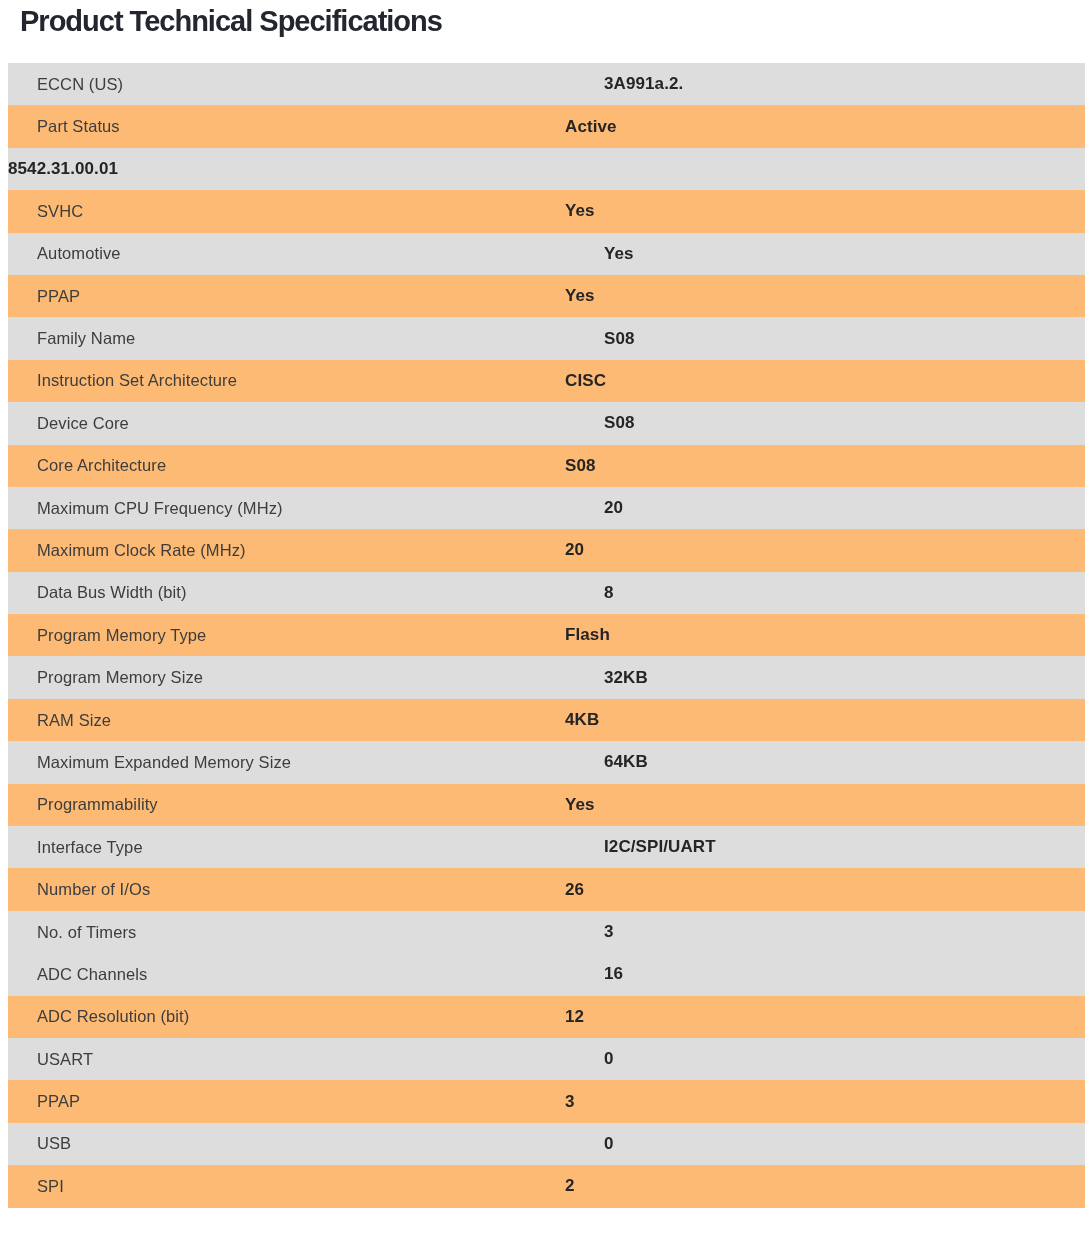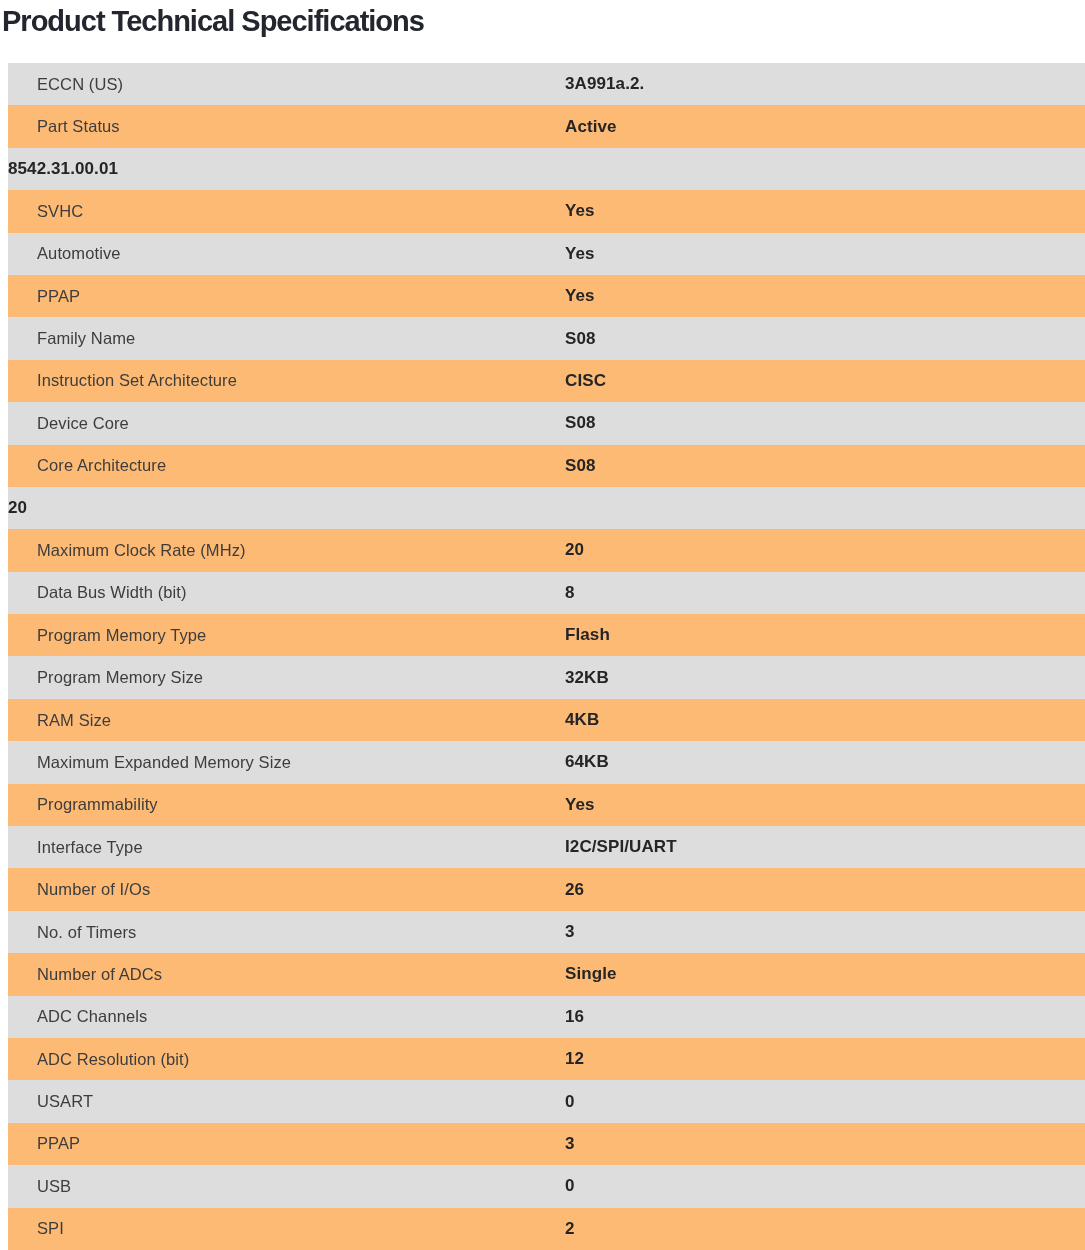--- a/index.html
+++ b/index.html
@@ -10,21 +10,21 @@
     position: relative;
     width: 1085px;
     height: 1250px;
     background: #ffffff;
     overflow: hidden;
     font-family: "Liberation Sans", "DejaVu Sans", sans-serif;
   }
   .page-title {
     position: absolute;
     top: 2px;
-    left: 2px;
+    left: 20px;
     margin: 0;
     font-size: 29px;
     line-height: 38px;
     font-weight: 700;
     letter-spacing: -1px;
     color: #23262e;
   }
   .spec-table {
     position: absolute;
     top: 63px;
@@ -32,20 +32,21 @@
     width: 1077px;
   }
   .spec-row {
     display: flex;
     align-items: center;
     height: 42.4px;
     background: #fdba74;
   }
   .spec-row.alt {
     background: #dddddd;
+    gap: 39px;
   }
   .spec-label {
     flex: 0 0 557px;
     box-sizing: border-box;
     padding-left: 29px;
     font-size: 16.5px;
     color: #3d3d3d;
     letter-spacing: 0.1px;
     white-space: nowrap;
   }
@@ -96,20 +97,21 @@
     </div>
     <div class="spec-row alt">
       <span class="spec-label">Device Core</span>
       <span class="spec-value">S08</span>
     </div>
     <div class="spec-row">
       <span class="spec-label">Core Architecture</span>
       <span class="spec-value">S08</span>
     </div>
     <div class="spec-row alt">
+      <span class="spec-label">Maximum CPU Frequency (MHz)</span>
       <span class="spec-value">20</span>
     </div>
     <div class="spec-row">
       <span class="spec-label">Maximum Clock Rate (MHz)</span>
       <span class="spec-value">20</span>
     </div>
     <div class="spec-row alt">
       <span class="spec-label">Data Bus Width (bit)</span>
       <span class="spec-value">8</span>
     </div>
@@ -138,24 +140,20 @@
       <span class="spec-value">I2C/SPI/UART</span>
     </div>
     <div class="spec-row">
       <span class="spec-label">Number of I/Os</span>
       <span class="spec-value">26</span>
     </div>
     <div class="spec-row alt">
       <span class="spec-label">No. of Timers</span>
       <span class="spec-value">3</span>
     </div>
-    <div class="spec-row">
-      <span class="spec-label">Number of ADCs</span>
-      <span class="spec-value">Single</span>
-    </div>
     <div class="spec-row alt">
       <span class="spec-label">ADC Channels</span>
       <span class="spec-value">16</span>
     </div>
     <div class="spec-row">
       <span class="spec-label">ADC Resolution (bit)</span>
       <span class="spec-value">12</span>
     </div>
     <div class="spec-row alt">
       <span class="spec-label">USART</span>

